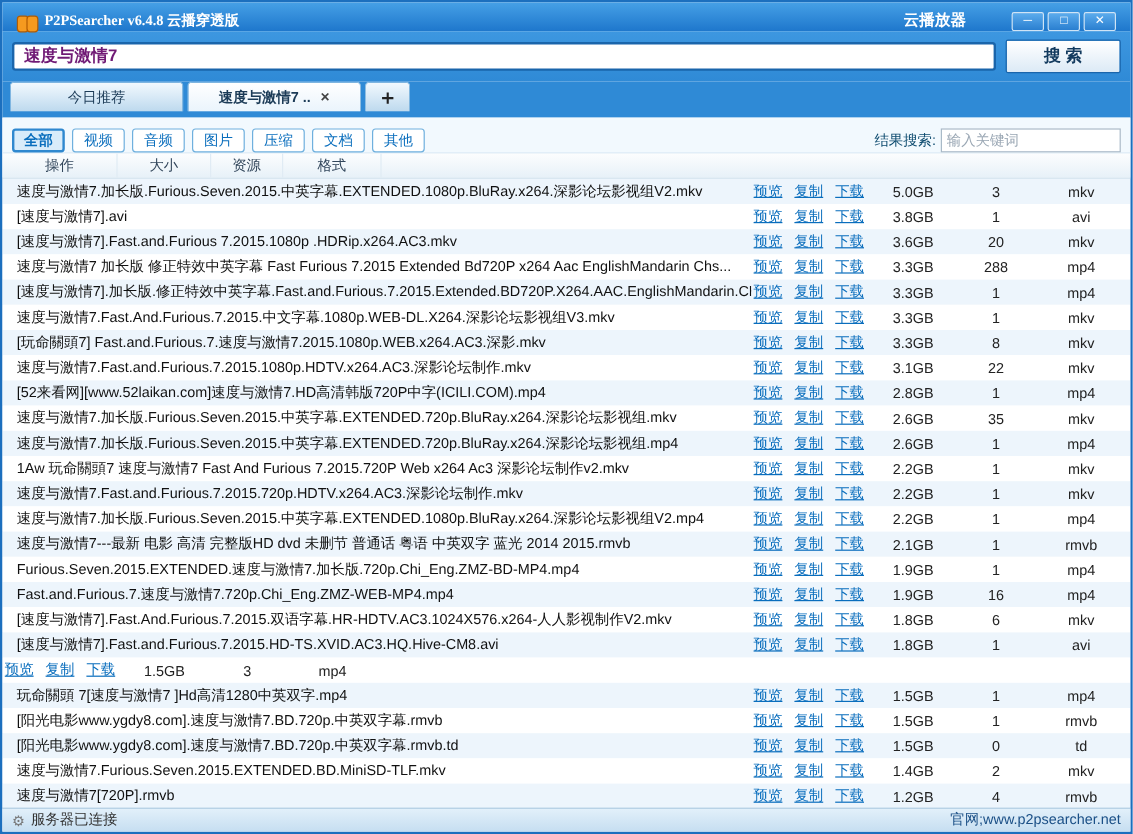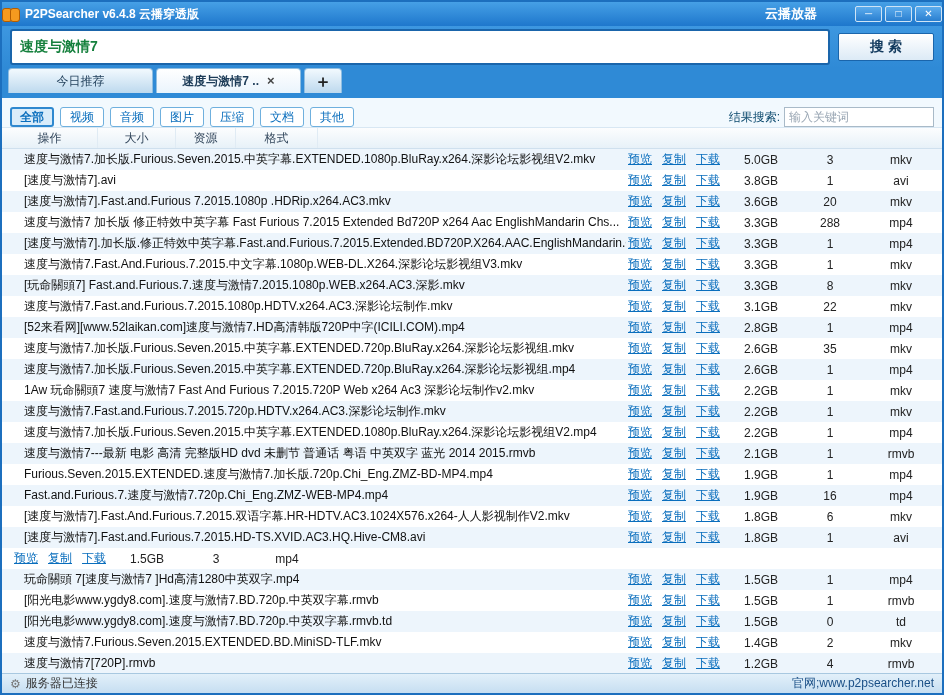--- a/index.html
+++ b/index.html
@@ -1,32 +1,32 @@
 <!DOCTYPE html>
 <html><head>
 <meta charset="utf-8">
 <style>
   * { margin:0; padding:0; box-sizing:border-box; }
   html,body { width:944px; height:695px; overflow:hidden; font-family:"Liberation Sans", sans-serif; }
   .window { width:944px; height:695px; display:flex; flex-direction:column; border:2px solid #1c6fbe; background:#fff; }
 
   
-  .titlebar { height:24px; flex:0 0 24px; background:linear-gradient(#46a0e6,#1e77cc); display:flex; align-items:center; padding:0 0; color:#fff; }
+  .titlebar { height:24px; flex:0 0 24px; background:linear-gradient(#46a0e6,#1e77cc); display:flex; align-items:flex-end; padding:0 12px; color:#fff;font-family:Liberation Serif, serif; }
   .app-icon { width:18px; height:14px; position:relative; margin-right:5px; }
   .app-icon:before, .app-icon:after { content:""; position:absolute; top:1px; width:8px; height:12px; background:#f59a1f; border:1px solid #b35c00; border-radius:3px; }
   .app-icon:before { left:0; } .app-icon:after { right:0; }
   .title-text { font-size:12px; font-weight:bold; }
   .spacer { flex:1; }
   .player-label { font-size:13px; font-weight:bold; margin-right:38px; }
   .win-btns { display:flex; gap:3px; }
   .win-btn { width:27px; height:16px; background:linear-gradient(#5caced,#2a7fd0); border:1px solid #cfe4f6; border-radius:2px; color:#fff; font-size:10px; line-height:14px; text-align:center; cursor:pointer; }
 
   
   .searchbar { height:42px; flex:0 0 42px; background:linear-gradient(#3d97e0,#2f8ad6); display:flex; align-items:center; padding:0 8px; gap:8px; }
-  .search-input { flex:1; height:36px; border:2px solid #1a65ab; border-radius:3px; font-size:14px; font-weight:bold; padding:0 8px; color:#15803d; outline:none; font-family:"Liberation Sans", sans-serif; }
+  .search-input { flex:1; height:24px; border:2px solid #1a65ab; border-radius:3px; font-size:14px; font-weight:bold; padding:0 8px; color:#701a75; outline:none; font-family:"Liberation Sans", sans-serif; }
   .search-btn { width:96px; height:28px; background:linear-gradient(#ffffff,#dceaf6); border:1px solid #1a65ab; border-radius:2px; font-size:14px; font-weight:bold; color:#123a5e; cursor:pointer; font-family:"Liberation Sans", sans-serif; }
 
   
   .tabbar { height:30px; flex:0 0 30px; background:#2f8ad6; display:flex; padding:0 0 0 6px; gap:3px; }
   .tab { height:25px; min-width:145px; background:linear-gradient(#f2f9fe,#bdd9ee); border:1px solid #8fbee2; border-bottom:none; border-radius:4px 4px 0 0; display:flex; align-items:center; justify-content:center; gap:8px; font-size:12px; color:#1c3b57; padding:0 8px; cursor:pointer; }
   .tab.active { background:linear-gradient(#ffffff,#eaf4fc); font-weight:bold; }
   .tab-close { color:#444; font-size:13px; line-height:12px; cursor:pointer; }
   .tab-add { height:25px; min-width:38px; background:linear-gradient(#f2f9fe,#bdd9ee); border:1px solid #8fbee2; border-bottom:none; border-radius:4px 4px 0 0; display:flex; align-items:center; justify-content:center; font-size:17px; font-weight:bold; color:#222; cursor:pointer; }
 
   
@@ -41,21 +41,21 @@
   
   .thead { height:21px; flex:0 0 21px; display:flex; background:linear-gradient(#fcfdfe,#e7f1f8); border-bottom:1px solid #cfe0ee; font-size:12px; color:#33475c; align-items:center; }
   .th { border-right:1px solid #e0ebf4; height:100%; display:flex; align-items:center; justify-content:center; }
   .th.col-name { justify-content:flex-start; padding-left:12px; }
   .col-name { flex:1; min-width:0; }
   .col-action { width:96px; flex:0 0 96px; }
   .col-size { width:78px; flex:0 0 78px; }
   .col-res { width:60px; flex:0 0 60px; }
   .col-fmt { width:82px; flex:0 0 82px; }
   .tbody { flex:1; overflow:hidden; }
-  .trow { height:21px; display:flex; align-items:center; font-size:12px; color:#111;padding-left:10px; }
+  .trow { height:21px; display:flex; align-items:center; font-size:12px; color:#111; }
   .trow:nth-child(odd) { background:#edf5fc; }
   .trow:nth-child(even) { background:#ffffff; }
   .td { height:100%; display:flex; align-items:center; justify-content:center; overflow:hidden; }
   .td.col-name { justify-content:flex-start; padding-left:12px; white-space:nowrap; }
   .action-link { color:#0a6ebd; text-decoration:underline; margin:0 5px; cursor:pointer; white-space:nowrap; }
   .td.col-size, .td.col-res, .td.col-fmt { color:#222; }
 
   
   .statusbar { height:20px; flex:0 0 20px; background:linear-gradient(#e2f0fa,#c6def1); border-top:1px solid #a8c8e0; display:flex; align-items:center; padding:0 8px; font-size:12px; color:#333; }
   .status-icon { font-size:12px; color:#777; margin-right:5px; }

